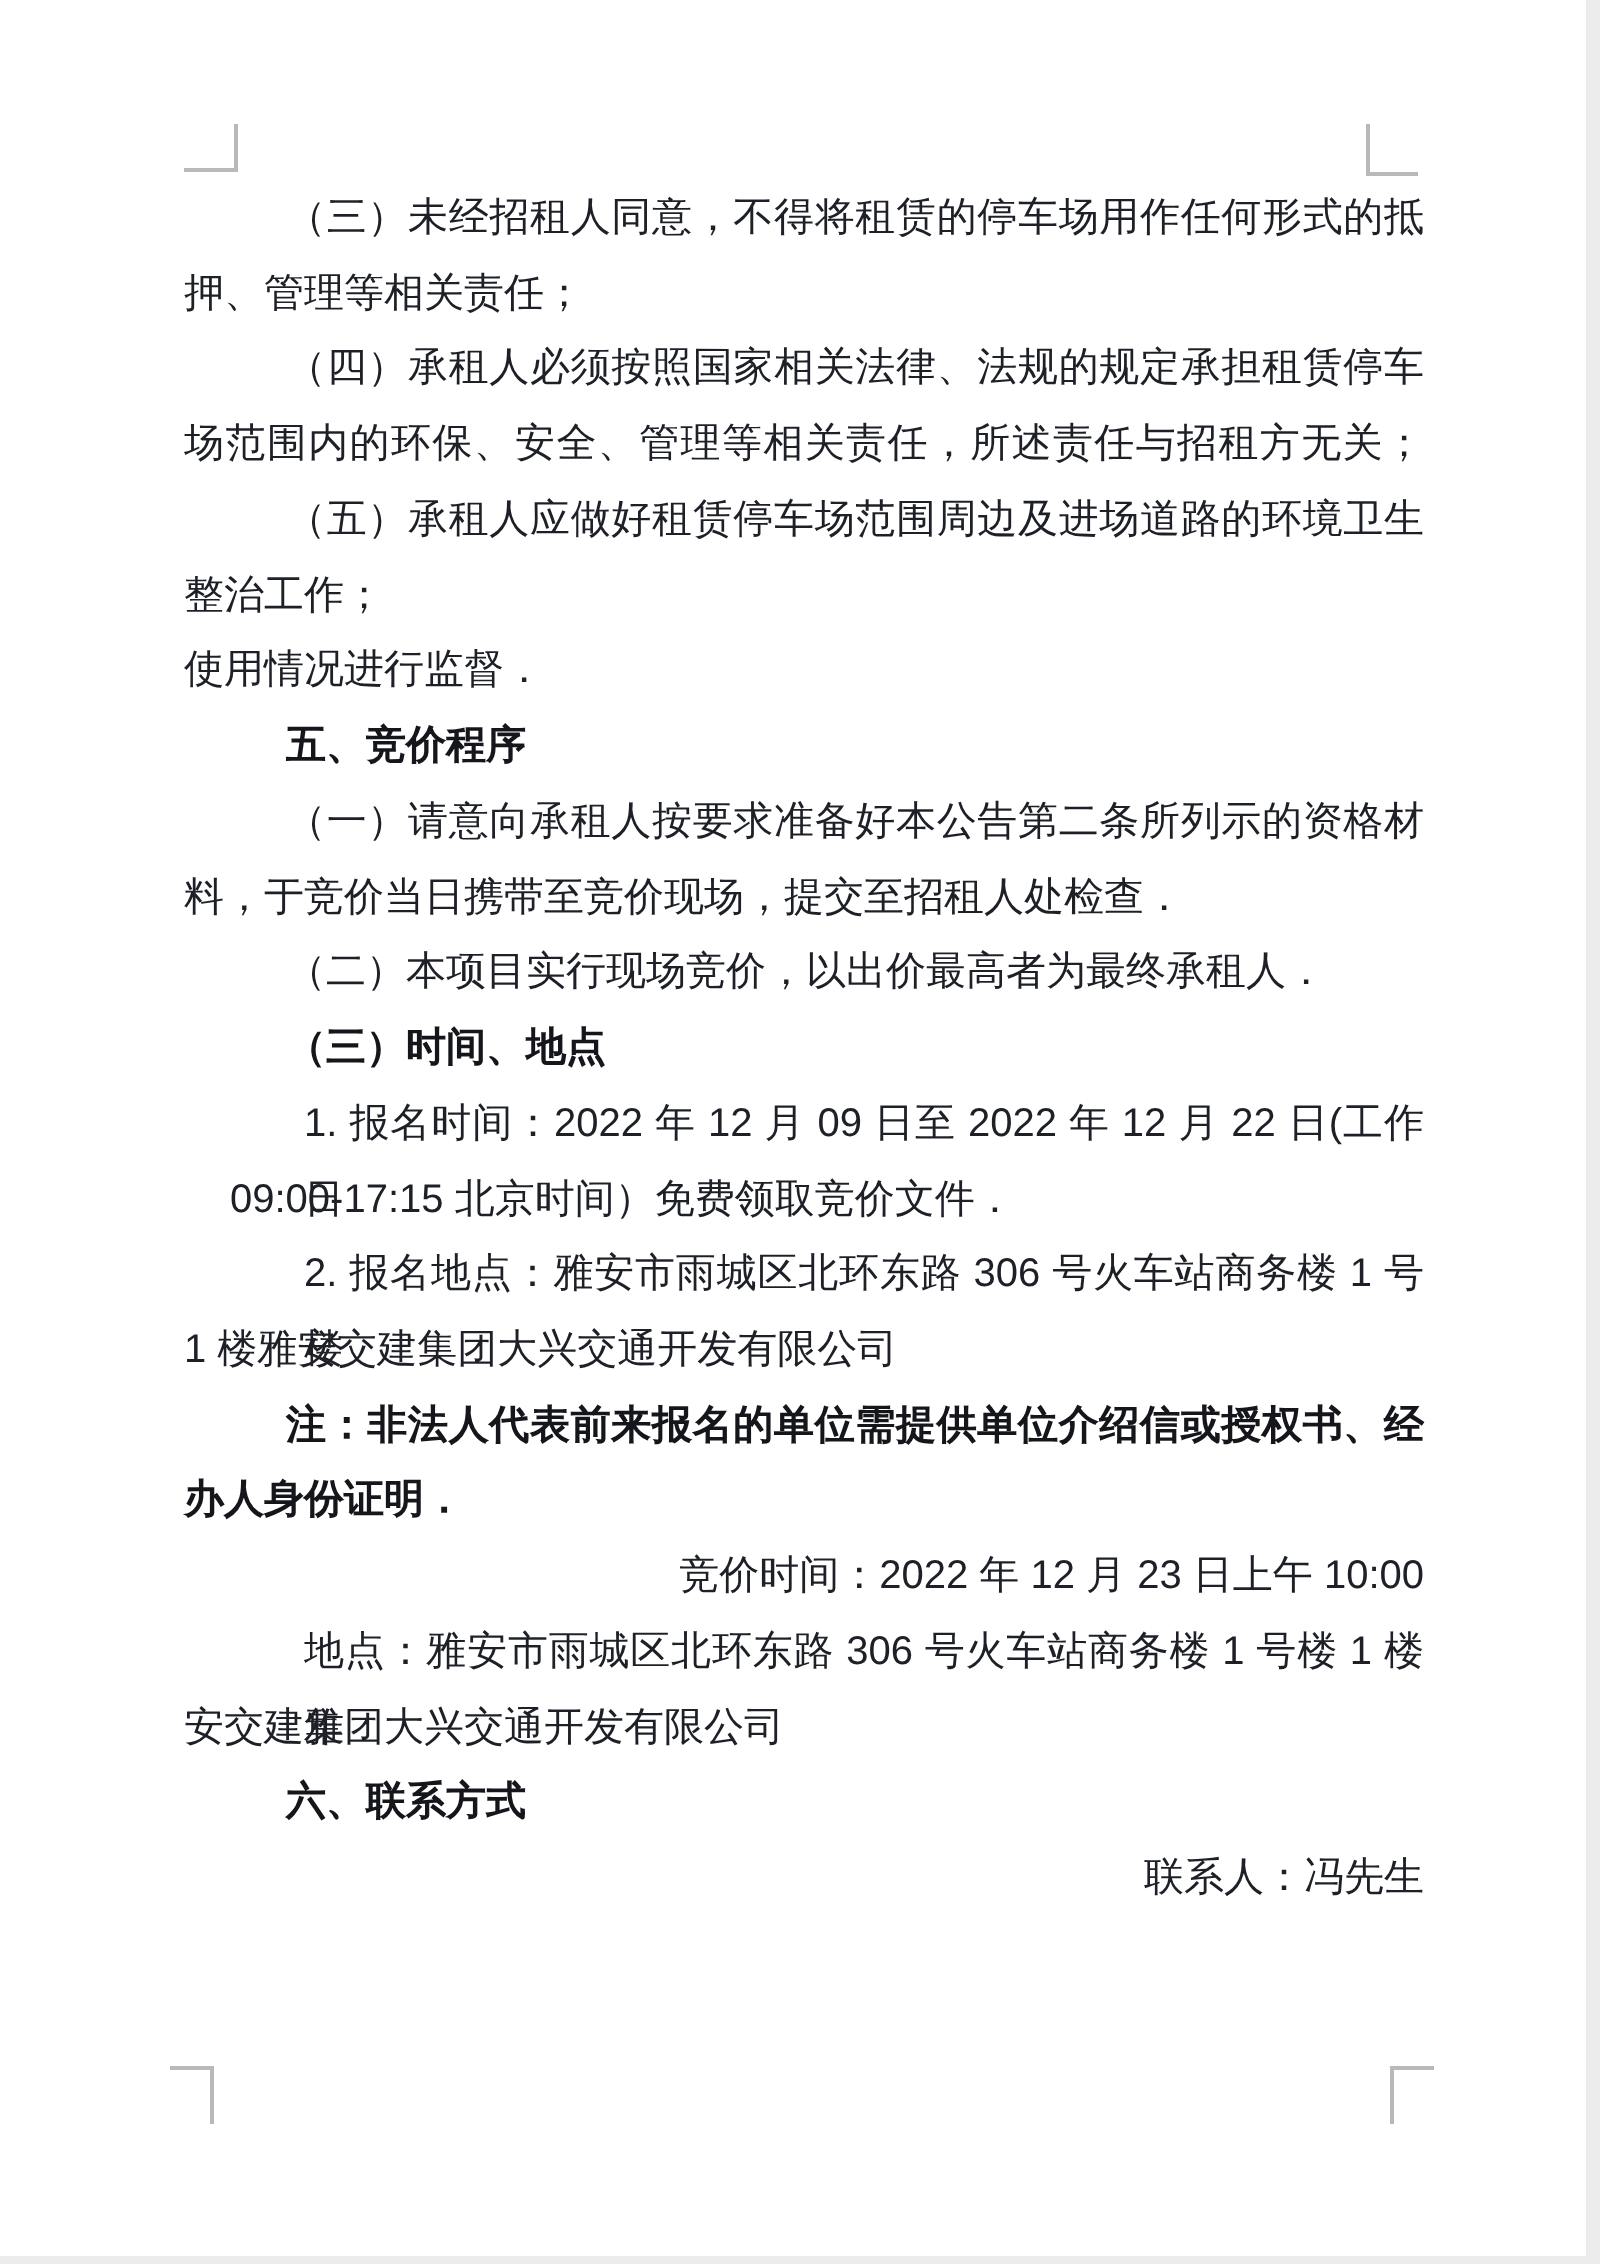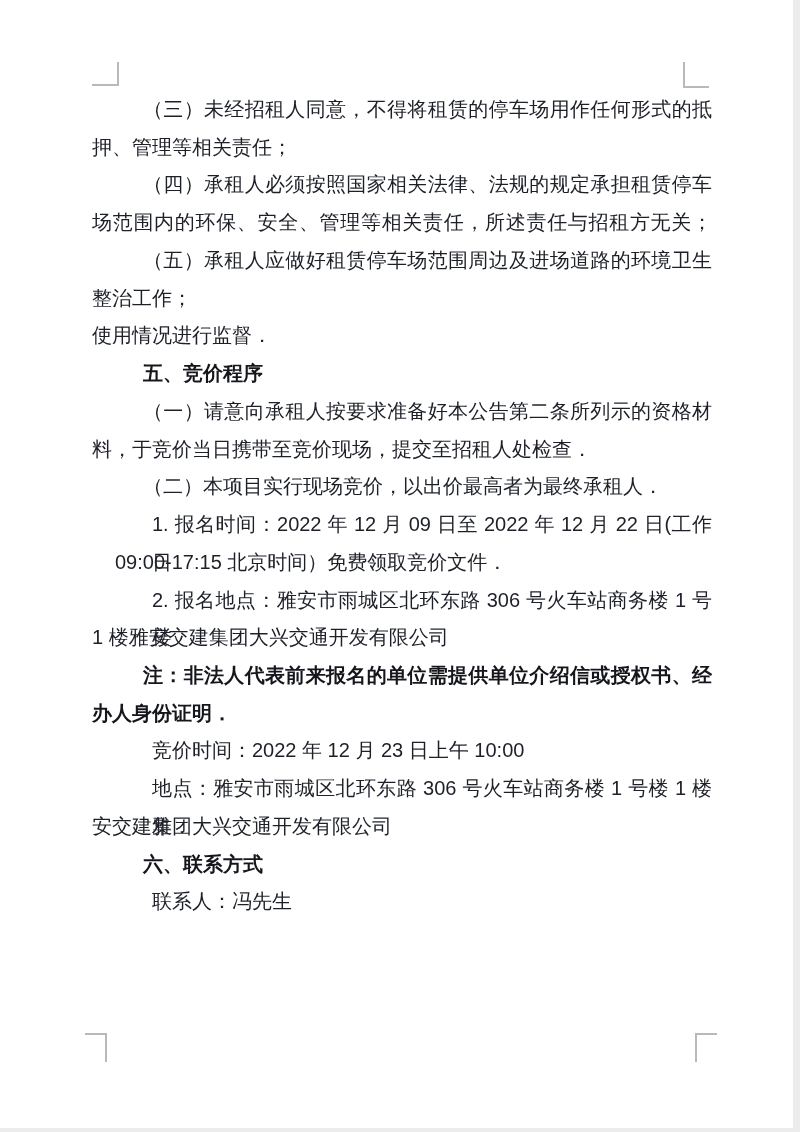--- a/index.html
+++ b/index.html
@@ -71,21 +71,21 @@
   }
   .ln {
     box-sizing: border-box;
     width: 712px;
     height: 37.74px;
     line-height: 37.74px;
     padding-left: 92px;     
     overflow: visible;
   }
   .ind  { padding-left: 143px; }   
-  .ind2 { padding-left: 152px; }   
+  .ind2 { padding-left: 152px; text-align: right; }   
   .c15  { padding-left: 115px; }   
   .c22  { padding-left: 92px; }   
   .b    { font-weight: 700; color: #15161c; }
   .j    { text-align: justify; text-align-last: justify; }
 </style>
 </head>
 <body>
 
 <div class="viewport">
   <div class="page">
@@ -100,20 +100,21 @@
       <div class="ln">押、管理等相关责任；</div>
       <div class="ln ind j">（四）承租人必须按照国家相关法律、法规的规定承担租赁停车</div>
       <div class="ln j">场范围内的环保、安全、管理等相关责任，所述责任与招租方无关；</div>
       <div class="ln ind j">（五）承租人应做好租赁停车场范围周边及进场道路的环境卫生</div>
       <div class="ln">整治工作；</div>
       <div class="ln">使用情况进行监督．</div>
       <div class="ln ind b">五、竞价程序</div>
       <div class="ln ind j">（一）请意向承租人按要求准备好本公告第二条所列示的资格材</div>
       <div class="ln">料，于竞价当日携带至竞价现场，提交至招租人处检查．</div>
       <div class="ln ind">（二）本项目实行现场竞价，以出价最高者为最终承租人．</div>
+      <div class="ln ind b">（三）时间、地点</div>
       <div class="ln ind2 j">1. 报名时间：2022 年 12 月 09 日至 2022 年 12 月 22 日(工作日</div>
       <div class="ln c15">09:00-17:15 北京时间）免费领取竞价文件．</div>
       <div class="ln ind2 j">2. 报名地点：雅安市雨城区北环东路 306 号火车站商务楼 1 号楼</div>
       <div class="ln">1 楼雅安交建集团大兴交通开发有限公司</div>
       <div class="ln ind b j">注：非法人代表前来报名的单位需提供单位介绍信或授权书、经</div>
       <div class="ln b">办人身份证明．</div>
       <div class="ln ind2">竞价时间：2022 年 12 月 23 日上午 10:00</div>
       <div class="ln ind2 j">地点：雅安市雨城区北环东路 306 号火车站商务楼 1 号楼 1 楼雅</div>
       <div class="ln c22">安交建集团大兴交通开发有限公司</div>
       <div class="ln ind b">六、联系方式</div>

